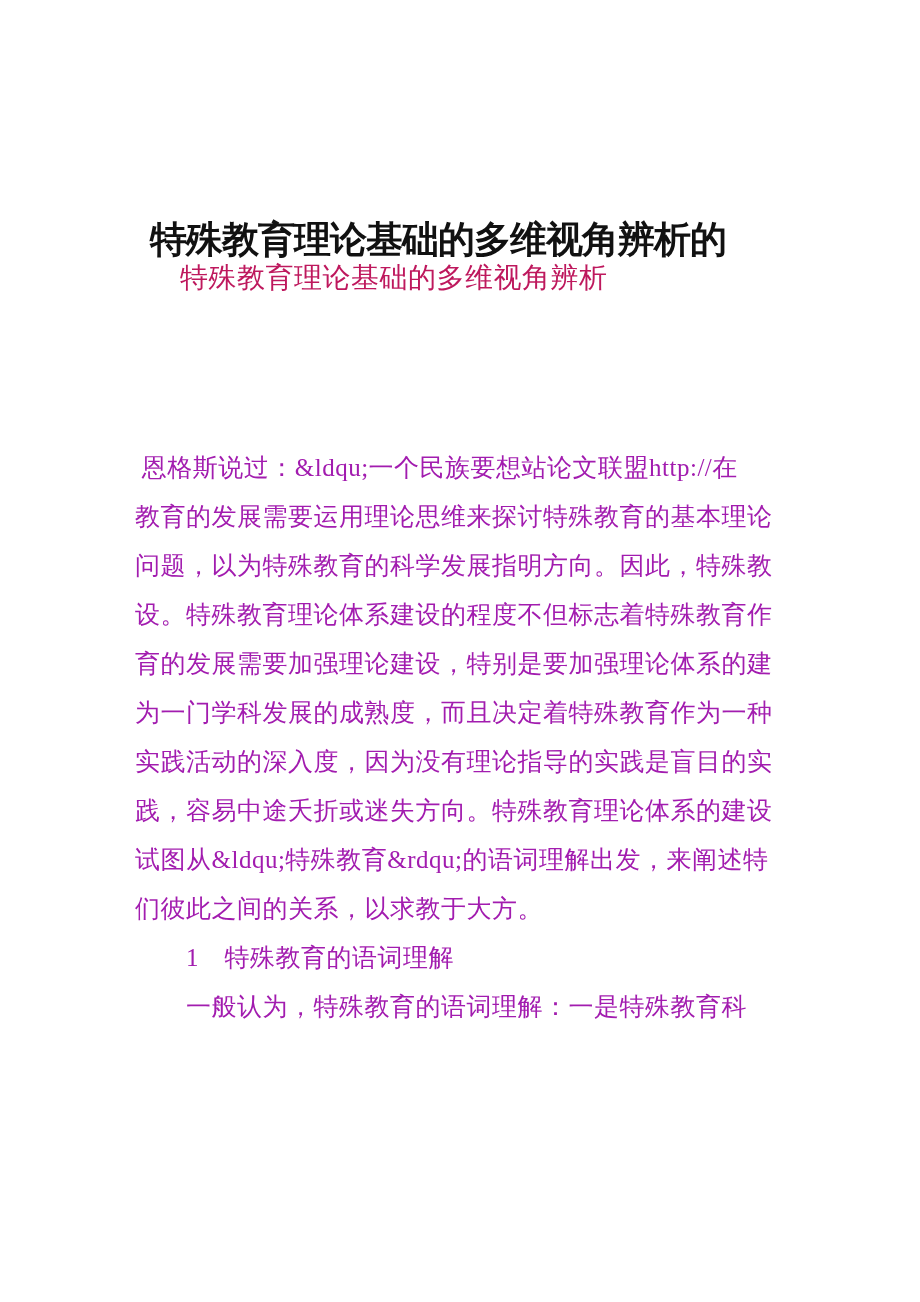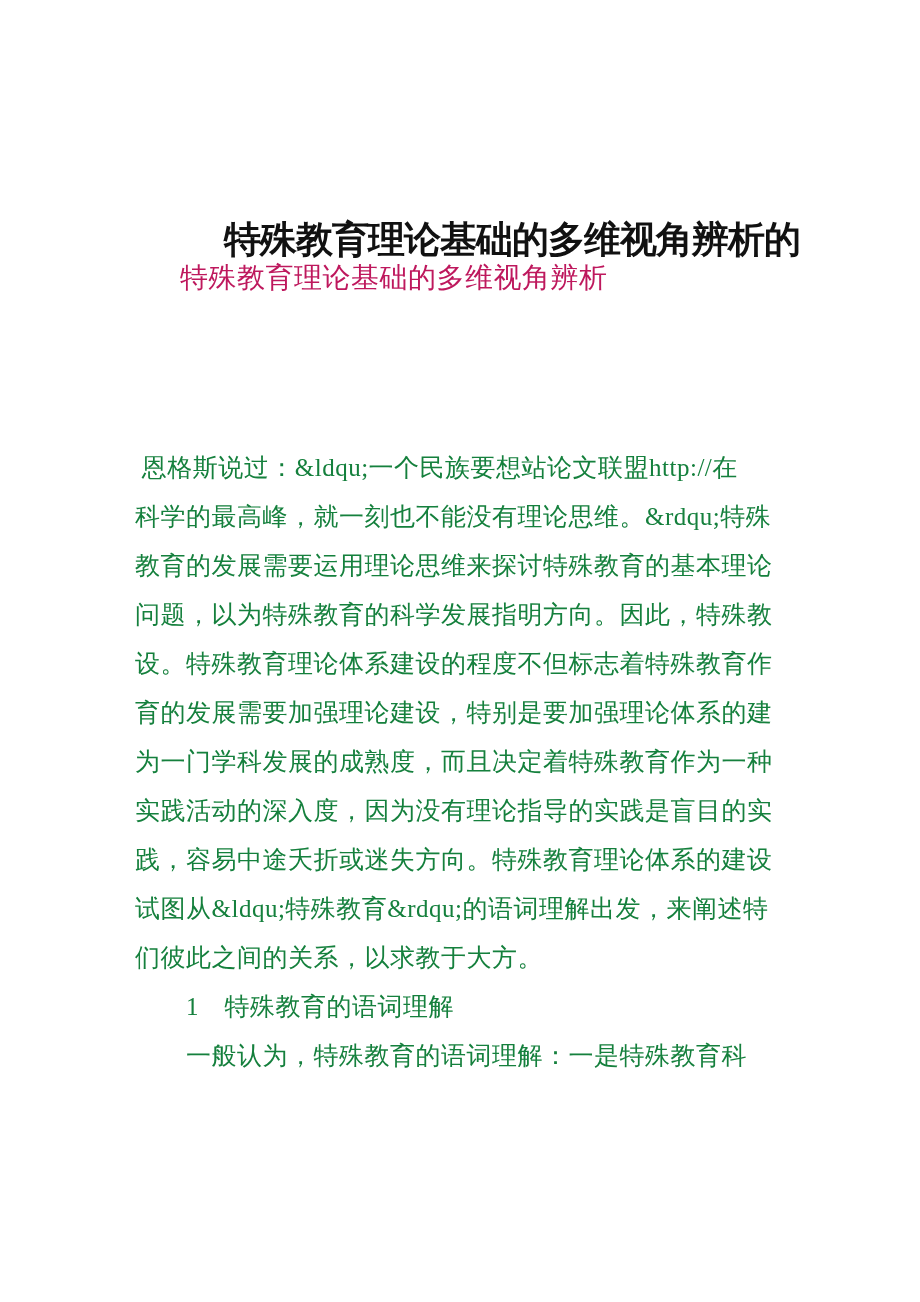--- a/index.html
+++ b/index.html
@@ -14,21 +14,21 @@
     background: #ffffff;
     overflow: hidden;
     font-family: "Liberation Serif", "DejaVu Serif", serif;
     color: #1c1c1c;
   }
   .doc-title {
     position: absolute;
     left: 150px;
     top: 100px;
     width: 650px;
-    text-align: right;
+    text-align: left;
     font-size: 37px;
     font-weight: bold;
     line-height: 56px;
     letter-spacing: -1px;
     color: #111111;
     white-space: pre;
   }
   .doc-subtitle {
     position: absolute;
     left: 180px;
@@ -43,39 +43,38 @@
   .doc-body {
     position: absolute;
     left: 135px;
     top: 443px;
     width: 680px;
   }
   .body-line {
     font-size: 25px;
     line-height: 49px;
     letter-spacing: 0.5px;
-    color: #15803d;
+    color: #a21caf;
     white-space: pre;
   }
 </style>
 </head>
 <body>
 
 <div class="page">
 
   <div class="doc-title">
     <div>特殊教育理论基础的多维视角辨析的</div>
   </div>
 
   <div class="doc-subtitle">特殊教育理论基础的多维视角辨析</div>
 
   <div class="doc-body">
 
   <div class="body-line"> 恩格斯说过：&amp;ldqu;一个民族要想站论文联盟http://在</div>
-      <div class="body-line">科学的最高峰，就一刻也不能没有理论思维。&amp;rdqu;特殊</div>
       <div class="body-line">教育的发展需要运用理论思维来探讨特殊教育的基本理论</div>
       <div class="body-line">问题，以为特殊教育的科学发展指明方向。因此，特殊教</div>
       <div class="body-line">设。特殊教育理论体系建设的程度不但标志着特殊教育作</div>
       <div class="body-line">育的发展需要加强理论建设，特别是要加强理论体系的建</div>
       <div class="body-line">为一门学科发展的成熟度，而且决定着特殊教育作为一种</div>
       <div class="body-line">实践活动的深入度，因为没有理论指导的实践是盲目的实</div>
       <div class="body-line">践，容易中途夭折或迷失方向。特殊教育理论体系的建设</div>
       <div class="body-line">试图从&amp;ldqu;特殊教育&amp;rdqu;的语词理解出发，来阐述特</div>
       <div class="body-line">们彼此之间的关系，以求教于大方。</div>
       <div class="body-line">　　1　特殊教育的语词理解</div>

